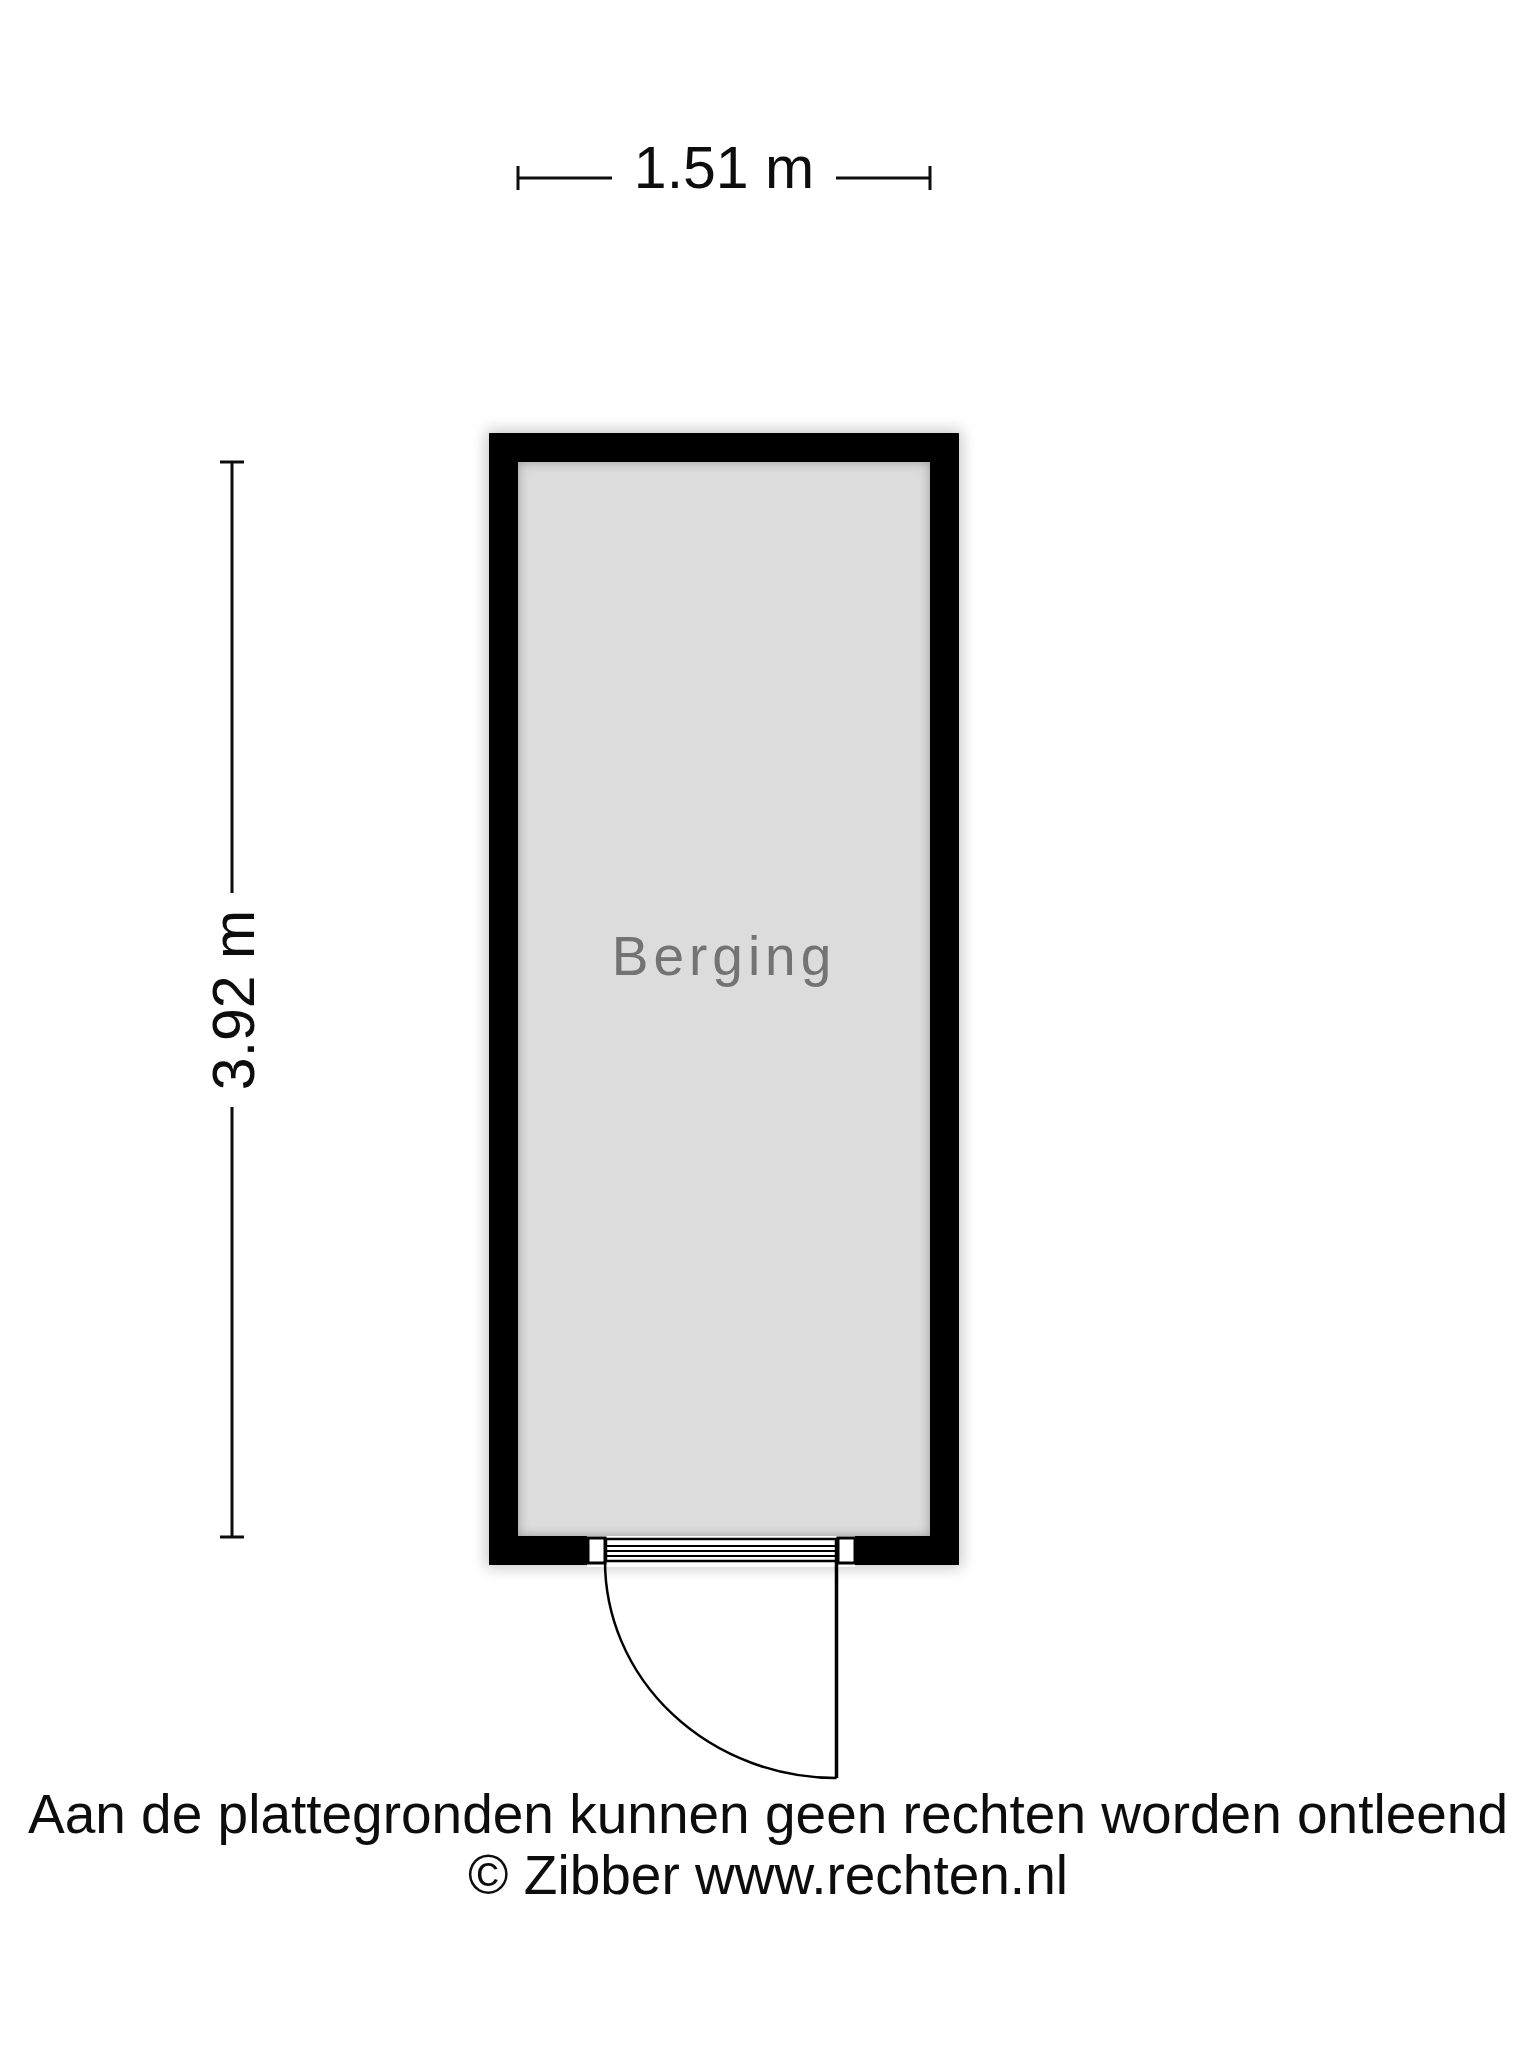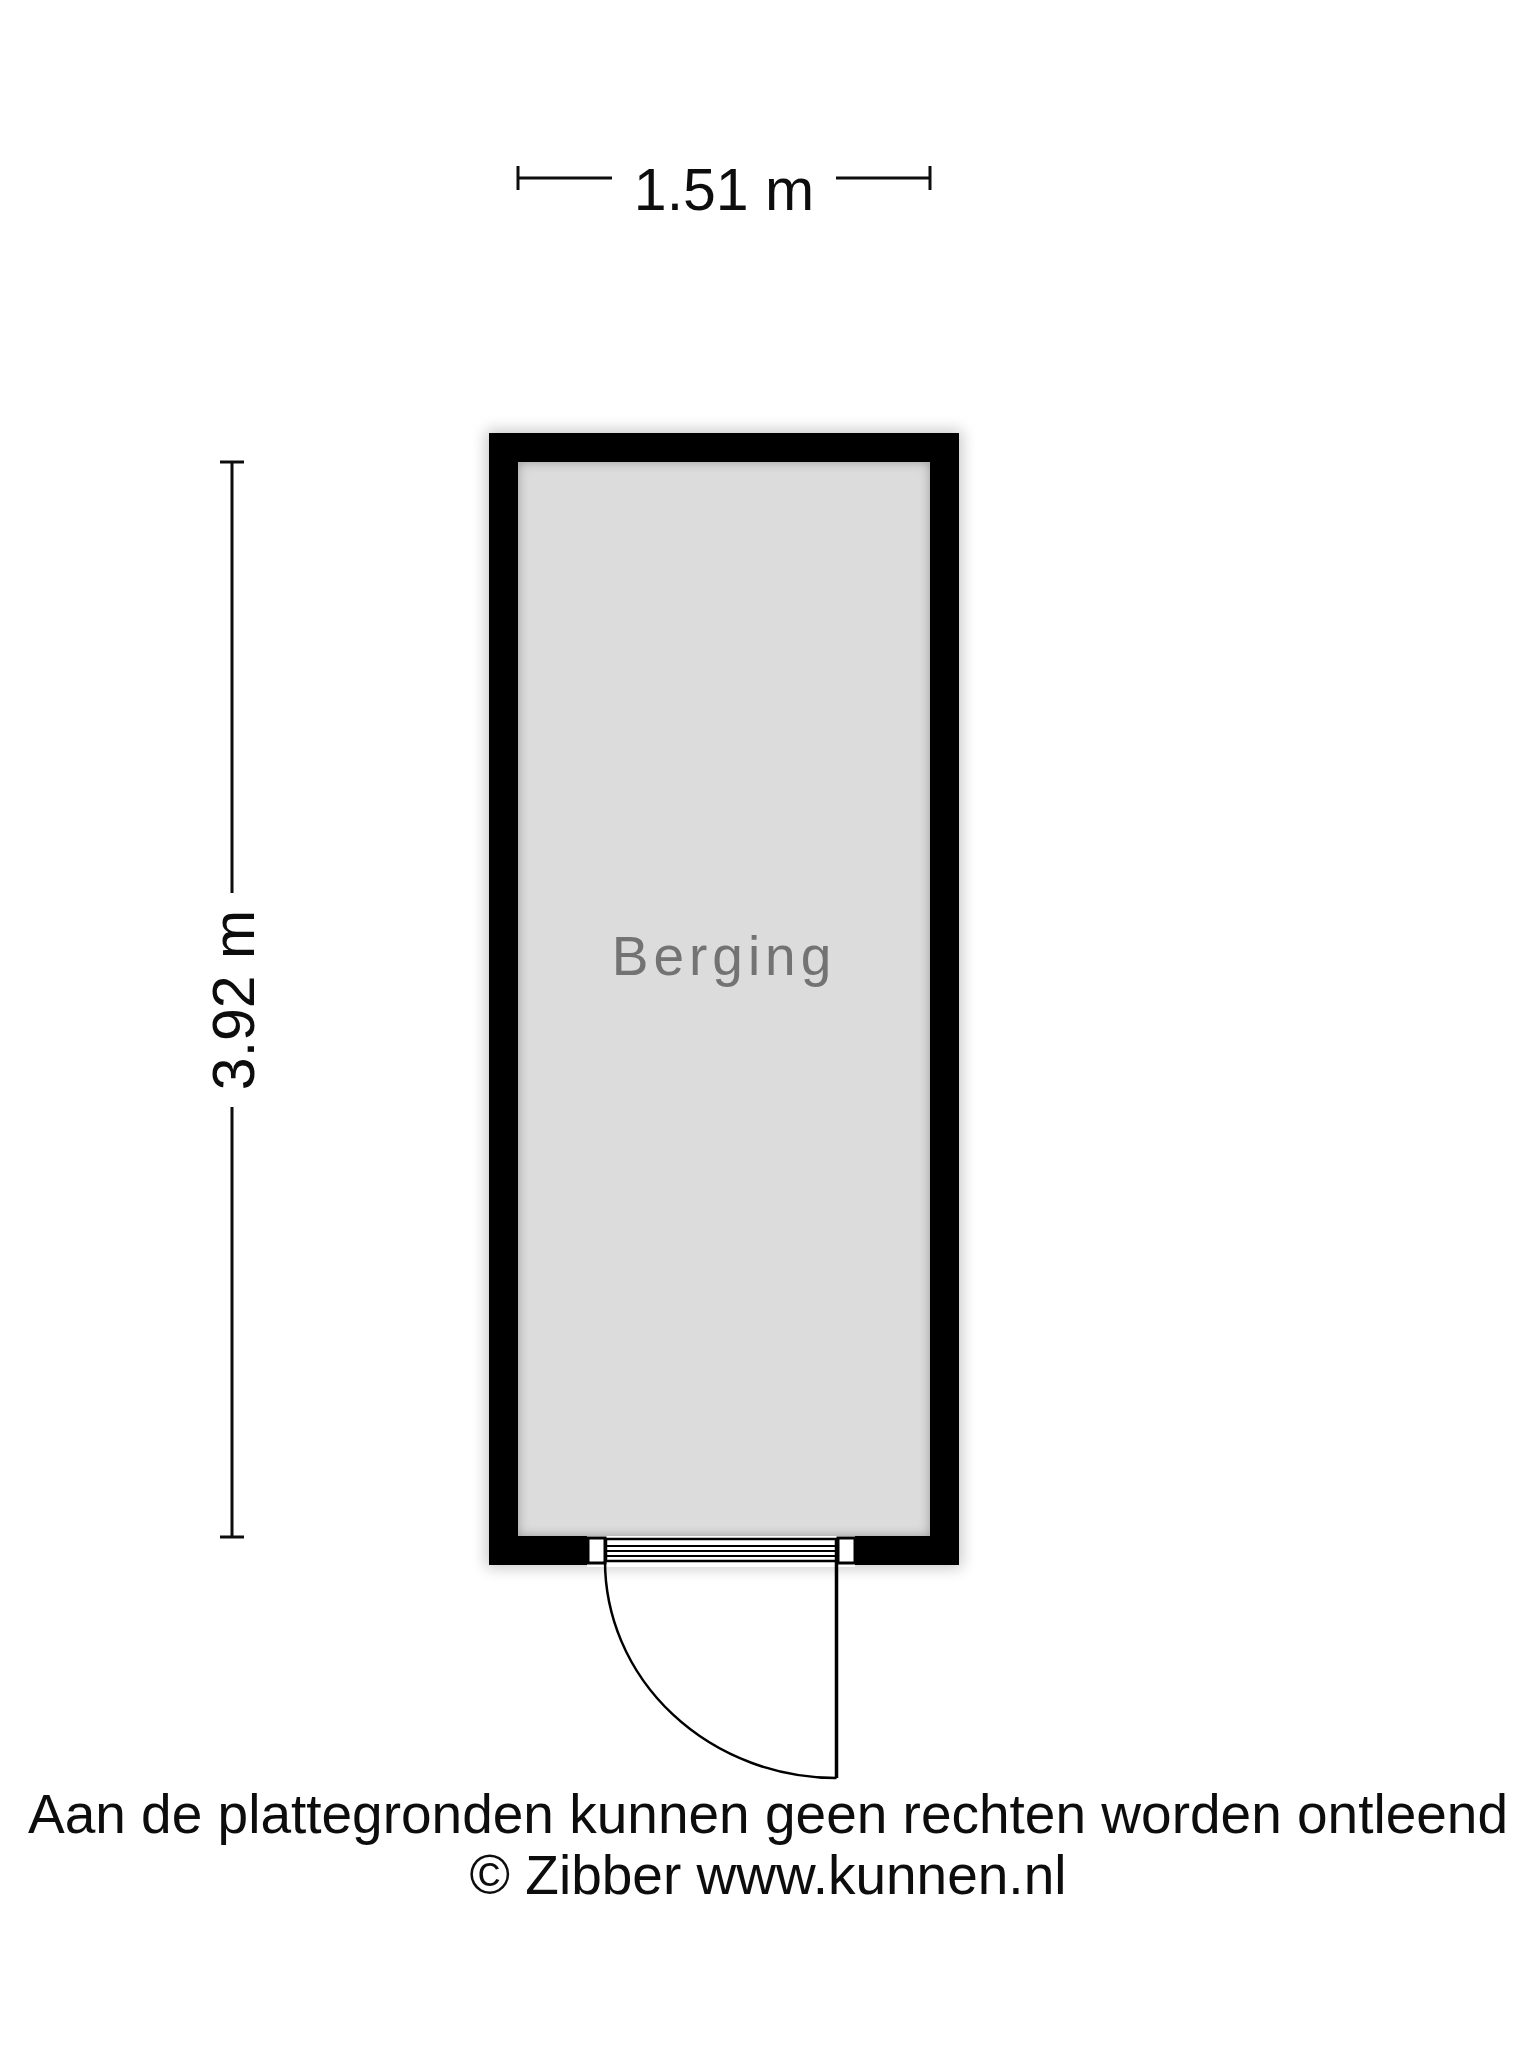--- a/index.html
+++ b/index.html
@@ -66,21 +66,21 @@
   .dim-label {
     position: absolute;
     font-size: 59px;
     color: #0d0d0d;
     white-space: nowrap;
     background: #ffffff;
     padding: 0 6px;
   }
   .dim-label.horizontal {
     left: 724px;
-    top: 190px;
+    top: 168px;
     transform: translate(-50%, -50%);
   }
   .dim-label.vertical {
     left: 234px;
     top: 1000px;
     transform: translate(-50%, -50%) rotate(-90deg);
   }
   
   .footer {
     position: absolute;
@@ -134,16 +134,16 @@
   </svg>
 
   <div class="dim-label horizontal">1.51 m</div>
 
   <div class="dim-label vertical">3.92 m</div>
 
   <div class="room-label">Berging</div>
 
   <div class="footer">
     <div>Aan de plattegronden kunnen geen rechten worden ontleend</div>
-    <div>© Zibber www.kunnen.nl</div>
+    <div>© Zibber www.rechten.nl</div>
   </div>
 
 </div>
 
 </body></html>

